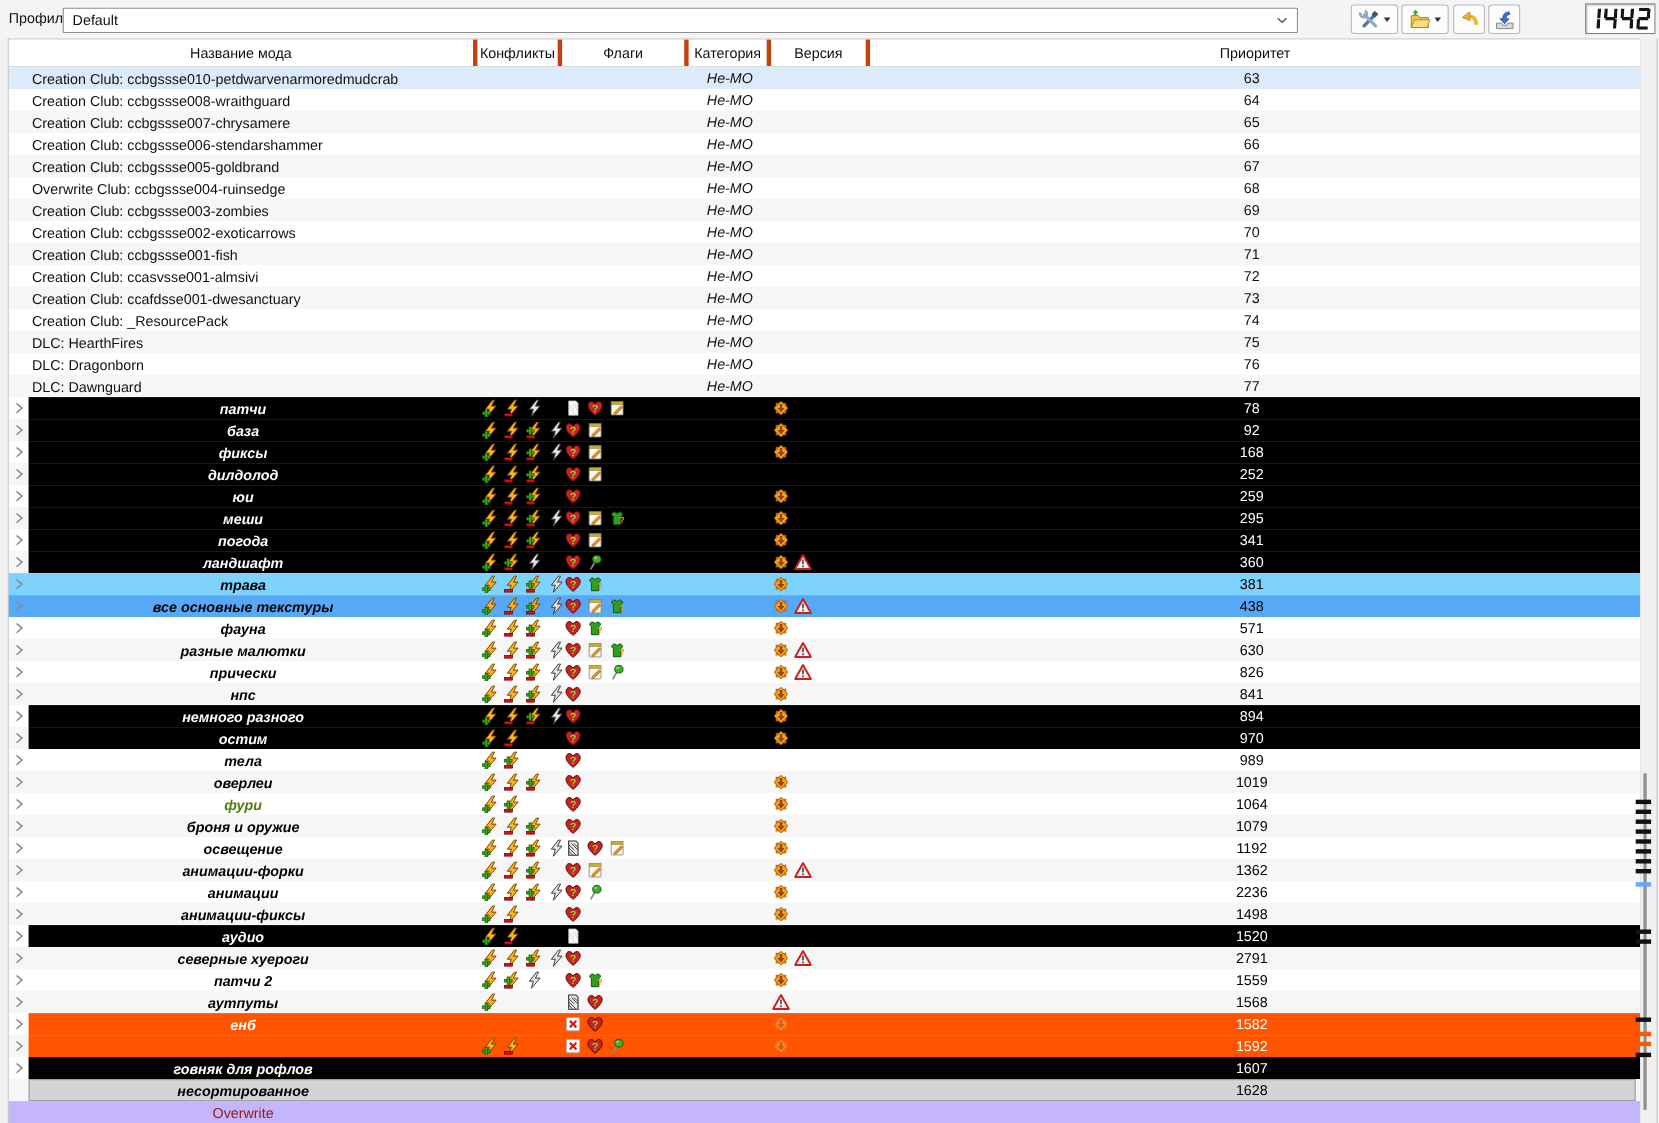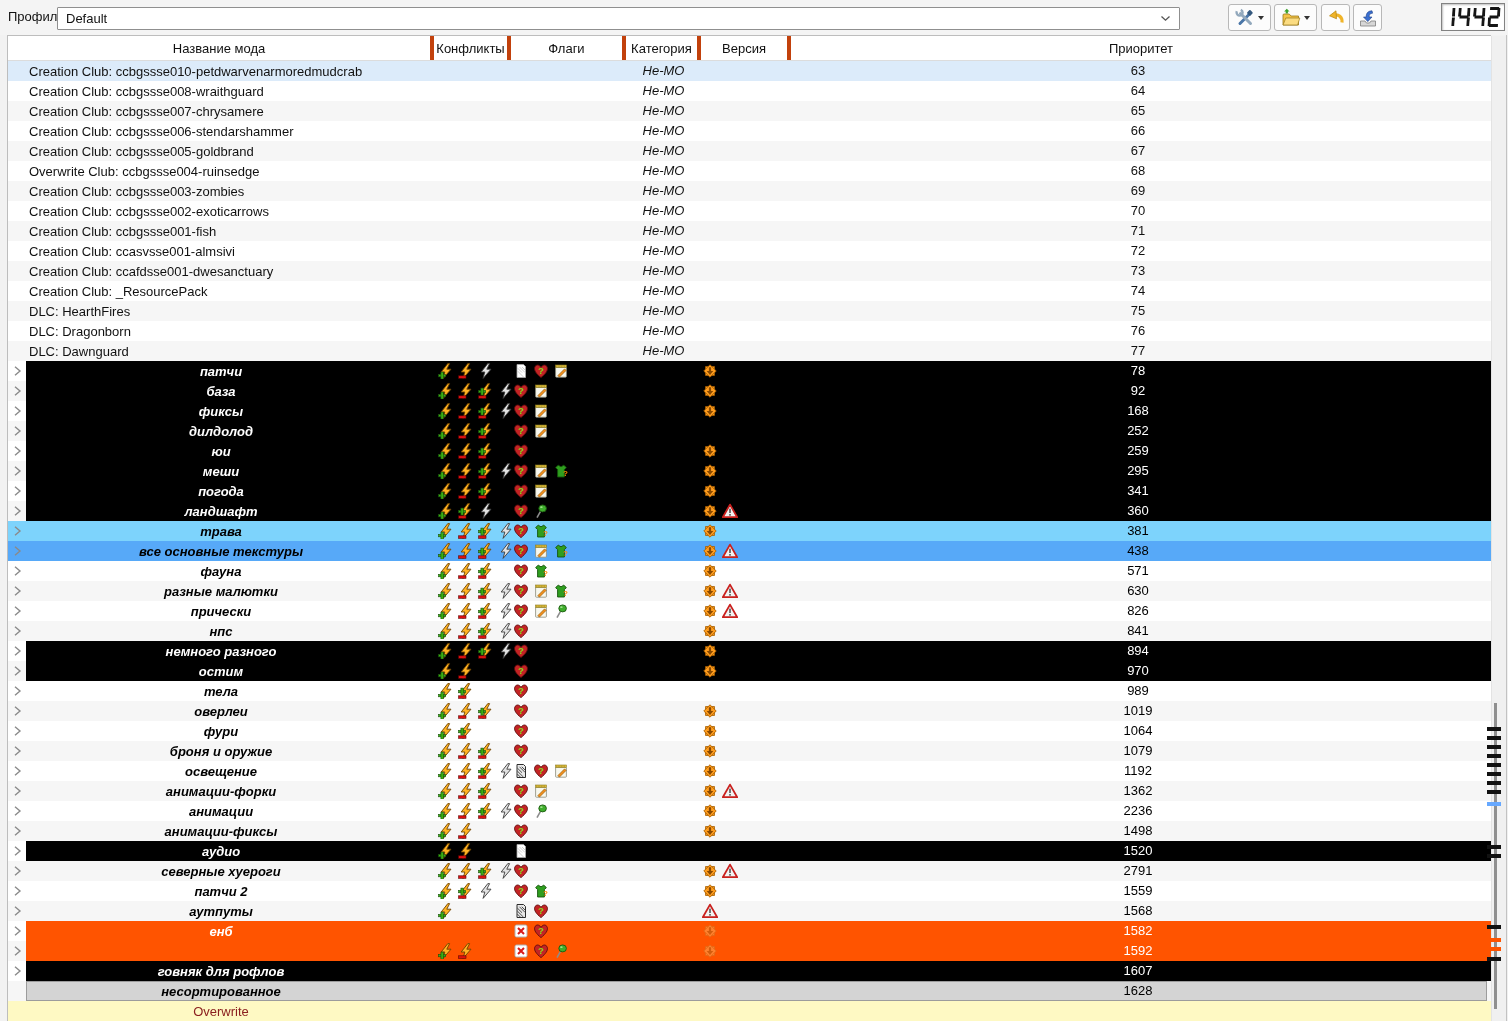--- a/index.html
+++ b/index.html
@@ -995,21 +995,21 @@
               <rect x="3.6" y="3.6" width="8.8" height="8.8" fill="#ff9d1e" stroke="#a85f00" stroke-width="0.8" transform="rotate(45 8 8)"></rect>
               <path d="M6.9 4.3 h2.2 v3.7 h2.2 L8 12 L4.7 8 h2.2 Z" fill="#8a4a00"></path>
             </svg>
           </div>
           <div class="c-prio" style="color:#000">1019</div>
         </div>
         <div class="row" style="background: rgb(255, 255, 255);">
           <svg class="chev" width="11" height="14" viewBox="0 0 11 14">
             <polyline points="3,2.8 8,7 3,11.2" fill="none" stroke="#8a8a8a" stroke-width="1.4"></polyline>
           </svg>
-          <div class="sep-name" style="color:#000000">фури</div>
+          <div class="sep-name" style="color:#4d7c0f">фури</div>
           <div class="ic ic-conf">
             <svg class="icon" width="16" height="16" viewBox="0 0 16 16">
               <path d="M9.8 0.6 L3.2 9 h3.6 L5.1 15.4 L13 6.2 H8.8 L11.6 0.6 Z" fill="#ffb324" stroke="#6e4300" stroke-width="0.9"></path>
               <rect x="0.6" y="11.4" width="7" height="2.4" fill="#3cae13" stroke="#17520a" stroke-width="0.6"></rect>
               <rect x="2.9" y="9.1" width="2.4" height="7" fill="#3cae13" stroke="#17520a" stroke-width="0.6"></rect>
             </svg>
             <svg class="icon" width="16" height="16" viewBox="0 0 16 16">
               <path d="M9.8 0.6 L3.2 9 h3.6 L5.1 15.4 L13 6.2 H8.8 L11.6 0.6 Z" fill="#ffb324" stroke="#6e4300" stroke-width="0.9"></path>
               <rect x="0.6" y="7.4" width="7" height="2.4" fill="#3cae13" stroke="#17520a" stroke-width="0.6"></rect>
               <rect x="2.9" y="5.1" width="2.4" height="7" fill="#3cae13" stroke="#17520a" stroke-width="0.6"></rect>
@@ -1458,21 +1458,21 @@
             <polyline points="3,2.8 8,7 3,11.2" fill="none" stroke="#8a8a8a" stroke-width="1.4"></polyline>
           </svg>
           <div class="sep-name" style="color:#fff">говняк для рофлов</div>
           <div class="c-prio" style="color:#fff">1607</div>
         </div>
         <div class="row" style="background: rgb(246, 246, 246);">
           <div class="sep-bg" style="background:#d4d4d4;right:4px;border:1px solid #9c9c9c;"></div>
           <div class="sep-name" style="color:#000">несортированное</div>
           <div class="c-prio" style="color:#000">1628</div>
         </div>
-        <div class="row" style="background: #fef9c3;">
+        <div class="row" style="background: #c4b5fd;">
           <div class="ow-name" style="color:#8b2020">Overwrite</div>
         </div>
       </div>
   </div>
 
   <div class="vscroll"></div>
   <div id="scroll-extras">
       <div class="sc-handle" style="top:703px;height:306px;"></div>
       <div class="sc-marker" style="top:727px;background:#111111;"></div>
       <div class="sc-marker" style="top:736px;background:#111111;"></div>

